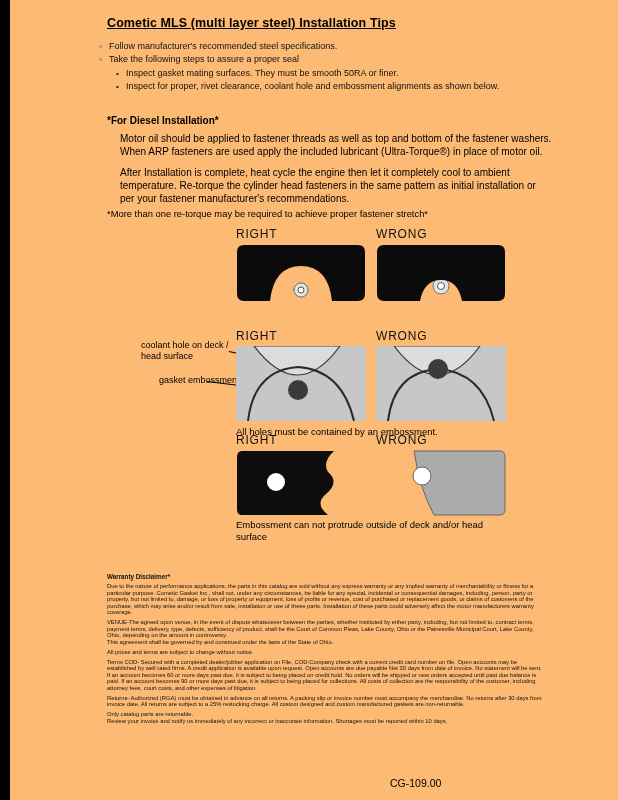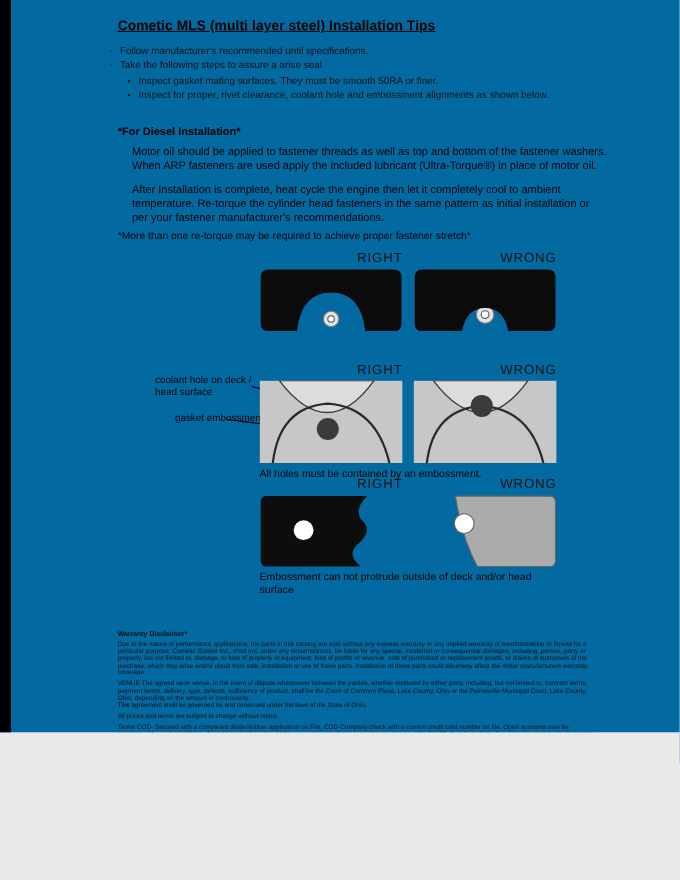--- a/index.html
+++ b/index.html
@@ -1,36 +1,36 @@
 <!DOCTYPE html>
 <html><head>
 <meta charset="utf-8">
 <style>
   html,body{margin:0;padding:0;background:#e9e9e9;}
   .page{
-    position:relative;width:618px;height:666px;margin:0 auto;background:#0369a1;
+    position:relative;width:618px;height:800px;margin:0 auto;background:#fdba74;
     font-family:"Liberation Sans","DejaVu Sans",sans-serif;color:#000;overflow:hidden;
   }
   .leftbar{position:absolute;left:0;top:0;width:10px;height:800px;background:#000;}
   .title{
     position:absolute;left:107px;top:16px;margin:0;font-size:12.5px;font-weight:bold;
     text-decoration:underline;letter-spacing:.1px;
   }
   .tips{position:absolute;left:99px;top:40px;font-size:9px;line-height:12.4px;color:#111;}
   .b{display:flex;}
   .marker{width:10px;flex:none;text-align:left;}
   .marker.circ::before{content:"\25E6";font-size:8px;}
   .marker.dot::before{content:"\2022";font-size:8px;}
   .sub{margin-left:17px;}
   .diesel-h{position:absolute;left:107px;top:115px;margin:0;font-size:10px;font-weight:bold;}
   .para{position:absolute;left:120px;width:432px;font-size:10px;line-height:13px;}
   .p1{top:132px;}
   .p2{top:166px;}
   .note{position:absolute;left:107px;top:208px;font-size:9.4px;}
-  .hdr{position:absolute;width:130px;text-align:right;font-size:12px;letter-spacing:.8px;color:#111;}
+  .hdr{position:absolute;width:130px;text-align:left;font-size:12px;letter-spacing:.8px;color:#111;}
   .panel{position:absolute;width:130px;}
   .panel svg{display:block;}
   .cap{position:absolute;left:236px;font-size:9.5px;line-height:12px;color:#000;}
   .ann{position:absolute;font-size:9px;line-height:11px;color:#000;}
   .ann1{left:141px;top:340px;width:88px;}
   .ann2{left:119px;top:375px;width:95px;padding-left:40px;}
   .conn{position:absolute;height:0;border-top:1px solid #000;transform-origin:0 0;}
   .conn1{left:229px;top:351px;width:72px;transform:rotate(12deg);}
   .conn2{left:207px;top:381px;width:62px;transform:rotate(7deg);}
   .legal{position:absolute;left:107px;top:573px;width:437px;color:#111;}
@@ -42,25 +42,25 @@
 <body>
 
 <div class="page">
   <div class="leftbar"></div>
 
   <h1 class="title">Cometic MLS (multi layer steel) Installation Tips</h1>
 
   <div class="tips">
     <div class="b">
       <span class="marker circ"></span>
-      <span>Follow manufacturer's recommended until specifications.</span>
+      <span>Follow manufacturer's recommended steel specifications.</span>
     </div>
     <div class="b">
       <span class="marker circ"></span>
-      <span>Take the following steps to assure a arise seal</span>
+      <span>Take the following steps to assure a proper seal</span>
     </div>
     <div class="b sub">
       <span class="marker dot"></span>
       <span>Inspect gasket mating surfaces.  They must be smooth 50RA or finer.</span>
     </div>
     <div class="b sub">
       <span class="marker dot"></span>
       <span>Inspect for proper, rivet clearance, coolant hole and embossment alignments as shown below.</span>
     </div>
   </div>

